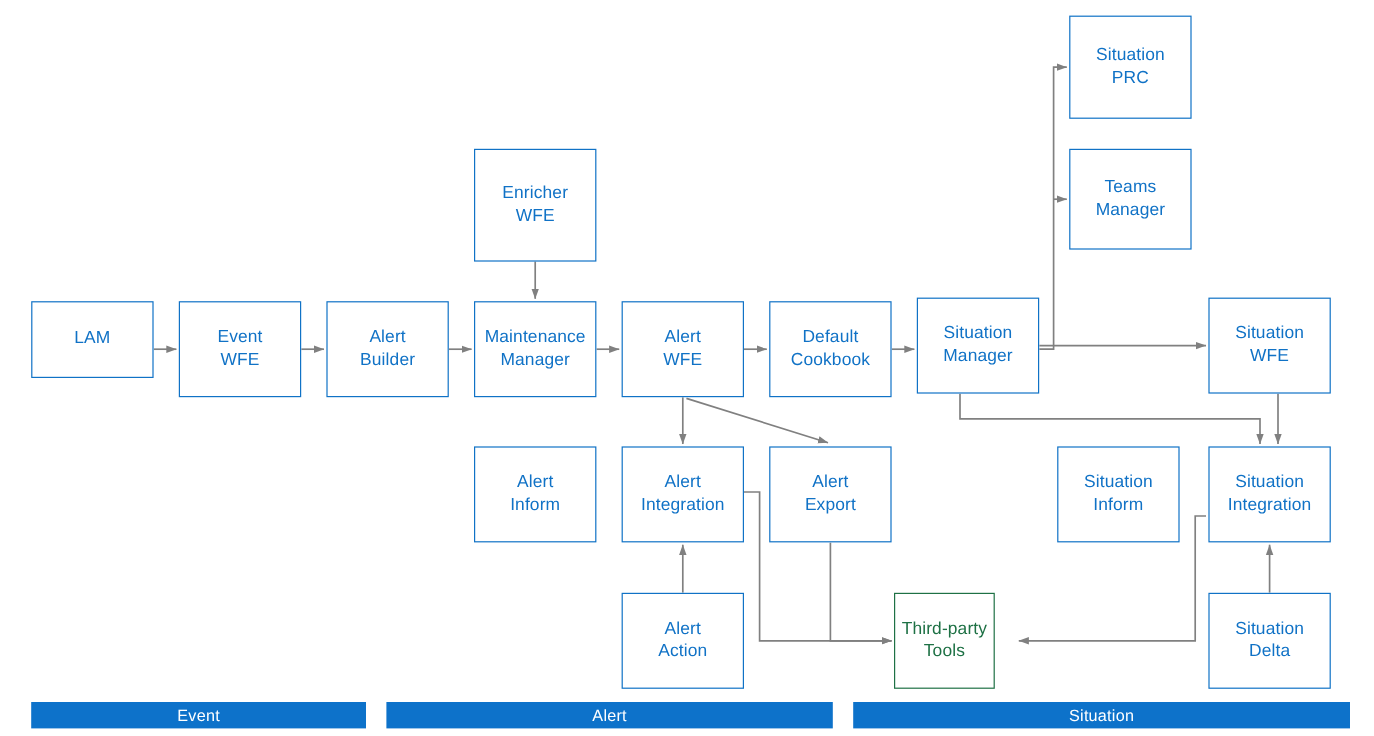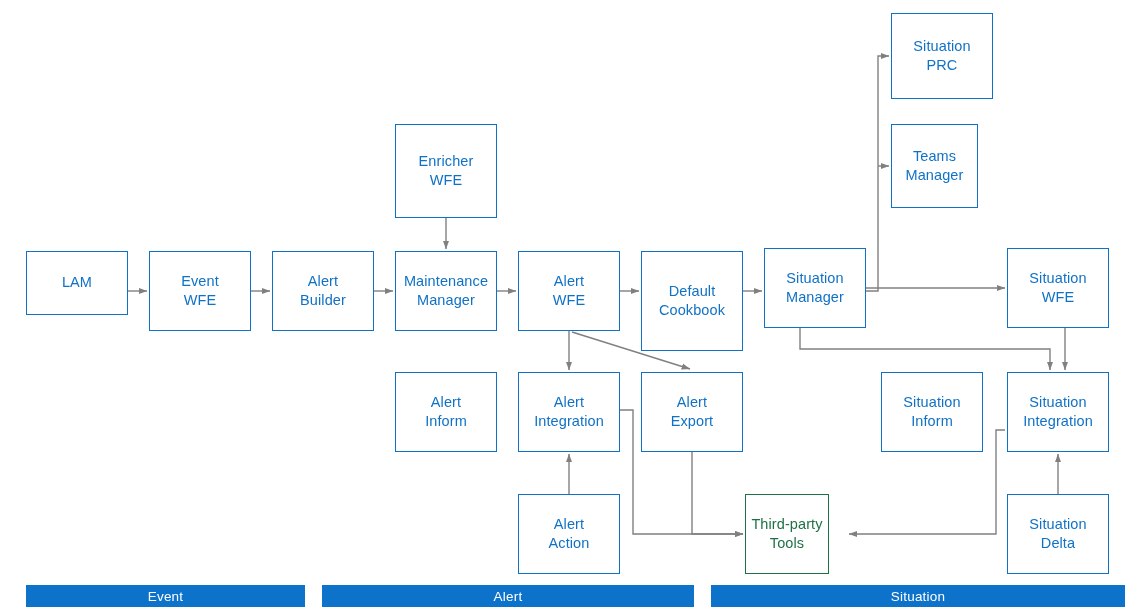--- a/index.html
+++ b/index.html
@@ -113,33 +113,33 @@
 WFE</span>
       </div>
       <div class="node" style="left: 395px; top: 251px; width: 102px; height: 80px;">
         <span class="node-label">Maintenance
 Manager</span>
       </div>
       <div class="node" style="left: 518px; top: 251px; width: 102px; height: 80px;">
         <span class="node-label">Alert
 WFE</span>
       </div>
-      <div class="node" style="left: 641px; top: 251px; width: 102px; height: 100px;">
+      <div class="node" style="left: 641px; top: 251px; width: 102px; height: 80px;">
         <span class="node-label">Default
 Cookbook</span>
       </div>
       <div class="node" style="left: 764px; top: 248px; width: 102px; height: 80px;">
         <span class="node-label">Situation
 Manager</span>
       </div>
       <div class="node" style="left: 891px; top: 13px; width: 102px; height: 86px;">
         <span class="node-label">Situation
 PRC</span>
       </div>
-      <div class="node" style="left: 891px; top: 124px; width: 87px; height: 84px;">
+      <div class="node" style="left: 891px; top: 124px; width: 102px; height: 84px;">
         <span class="node-label">Teams
 Manager</span>
       </div>
       <div class="node" style="left: 1007px; top: 248px; width: 102px; height: 80px;">
         <span class="node-label">Situation
 WFE</span>
       </div>
       <div class="node" style="left: 395px; top: 372px; width: 102px; height: 80px;">
         <span class="node-label">Alert
 Inform</span>

